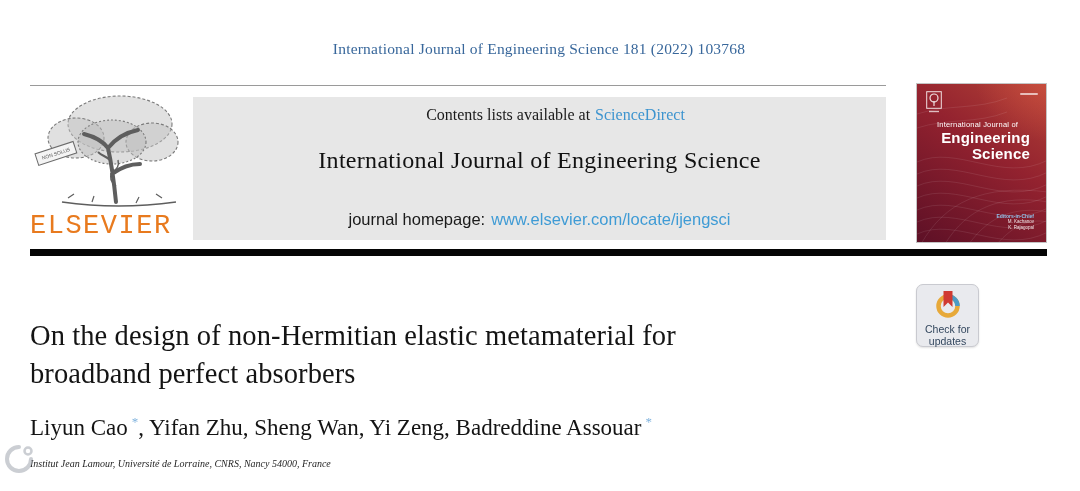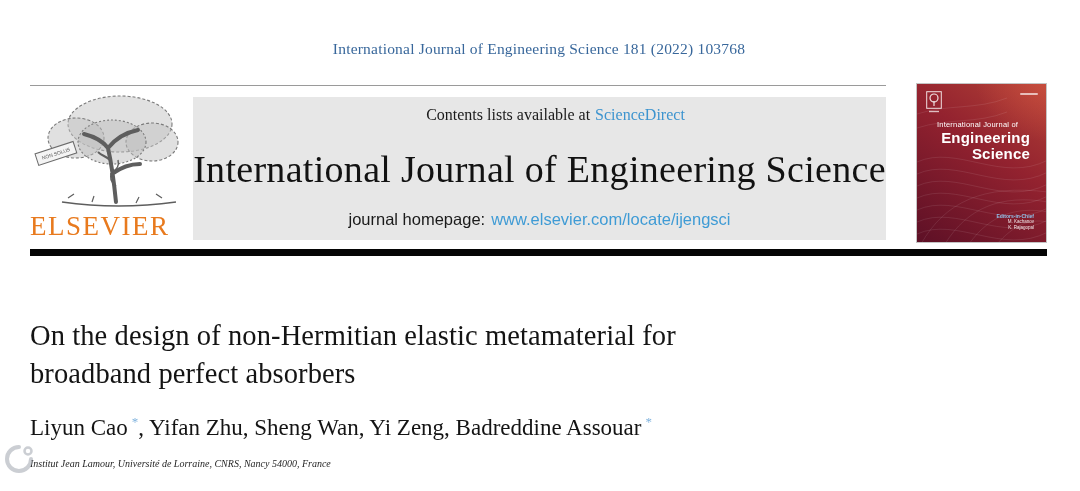--- a/index.html
+++ b/index.html
@@ -15,33 +15,33 @@
   }
 
   .top-rule { position:absolute; left:30px; top:85px; width:856px; height:1px; background:#9a9a9a; }
 
   
   .publisher { position:absolute; left:30px; top:88px; width:162px; height:152px; }
   .tree-svg { position:absolute; left:2px; top:2px; }
   .wordmark {
     position:absolute; left:0px; top:123px; width:140px;
     font-size:27px; color:#e87a1e; font-weight:500; letter-spacing:1.5px;
-    font-family:Liberation Serif, serif; text-align:left;
+    font-family:Liberation Mono, monospace; text-align:left;
   }
 
   
   .band {
     position:absolute; left:193px; top:97px; width:693px; height:143px;
     background:#e7e7e7; text-align:center;
   }
   .contents-line { position:absolute; top:9px; width:100%; font-size:16px; color:#1a1a1a;padding-left:32px; }
   .sd-link { color:#3d94cf; text-decoration:none; margin-left:5px; cursor:pointer; }
   .journal-title {
     position:absolute; top:50px; width:100%;
-    font-size:38px; color:#121212; letter-spacing:.3px;
+    font-size:24px; color:#121212; letter-spacing:.3px;
   }
   .homepage-line {
     position:absolute; bottom:11px; width:100%;
     font-family:"Liberation Sans", sans-serif; font-size:16.5px; color:#1a1a1a;
   }
   .hp-link { color:#3f9bd5; text-decoration:none; margin-left:6px; cursor:pointer; }
 
   
   .cover {
     position:absolute; left:916px; top:83px; width:131px; height:160px;
@@ -172,20 +172,30 @@
     <div class="cover-t2">Science</div>
     <div class="cover-editors">
       <div class="ed-label">Editors-in-Chief</div>
       <div class="ed-name">M. Kachanov</div>
       <div class="ed-name">K. Rajagopal</div>
     </div>
   </div>
 
   <div class="black-rule"></div>
 
+  <div class="badge">
+    <svg width="30" height="30" viewBox="0 0 30 30">
+      <circle cx="15" cy="16" r="9.5" fill="none" stroke="#e7a93a" stroke-width="4.5"></circle>
+      <path d="M15,6.5 A9.5,9.5 0 0 1 24.5,16" fill="none" stroke="#4a9bc8" stroke-width="4.5"></path>
+      <path d="M15,6.5 A9.5,9.5 0 0 0 6,13" fill="none" stroke="#4a9bc8" stroke-width="4.5" opacity="0"></path>
+      <path d="M10.5,1 h9 v16 l-4.5,-4.5 l-4.5,4.5 z" fill="#d03a32"></path>
+    </svg>
+    <div class="badge-line">Check for</div>
+    <div class="badge-line">updates</div>
+  </div>
 
   <div class="article-title">
     <div>On the design of non-Hermitian elastic metamaterial for</div>
     <div>broadband perfect absorbers</div>
   </div>
 
   <div class="authors">
     <span>Liyun Cao</span><sup>*</sup><span>, Yifan Zhu, Sheng Wan, Yi Zeng, Badreddine Assouar</span><sup>*</sup>
   </div>
 

